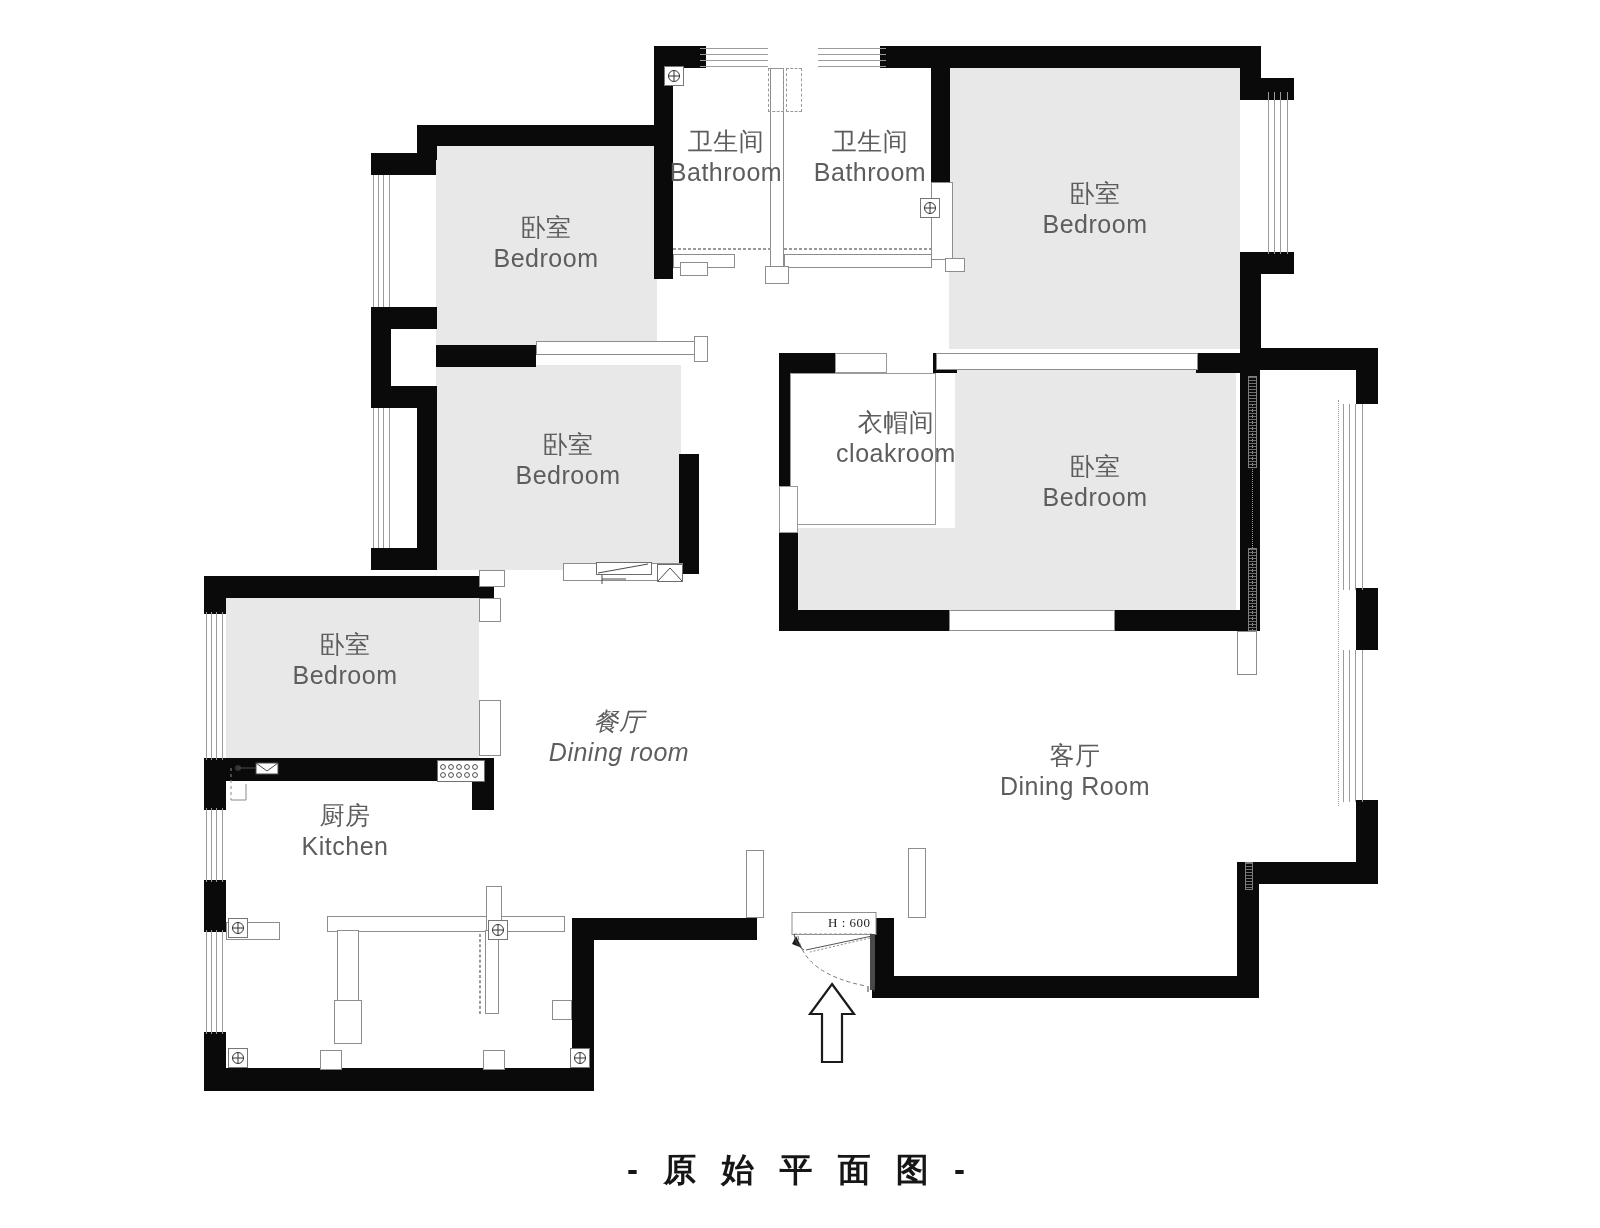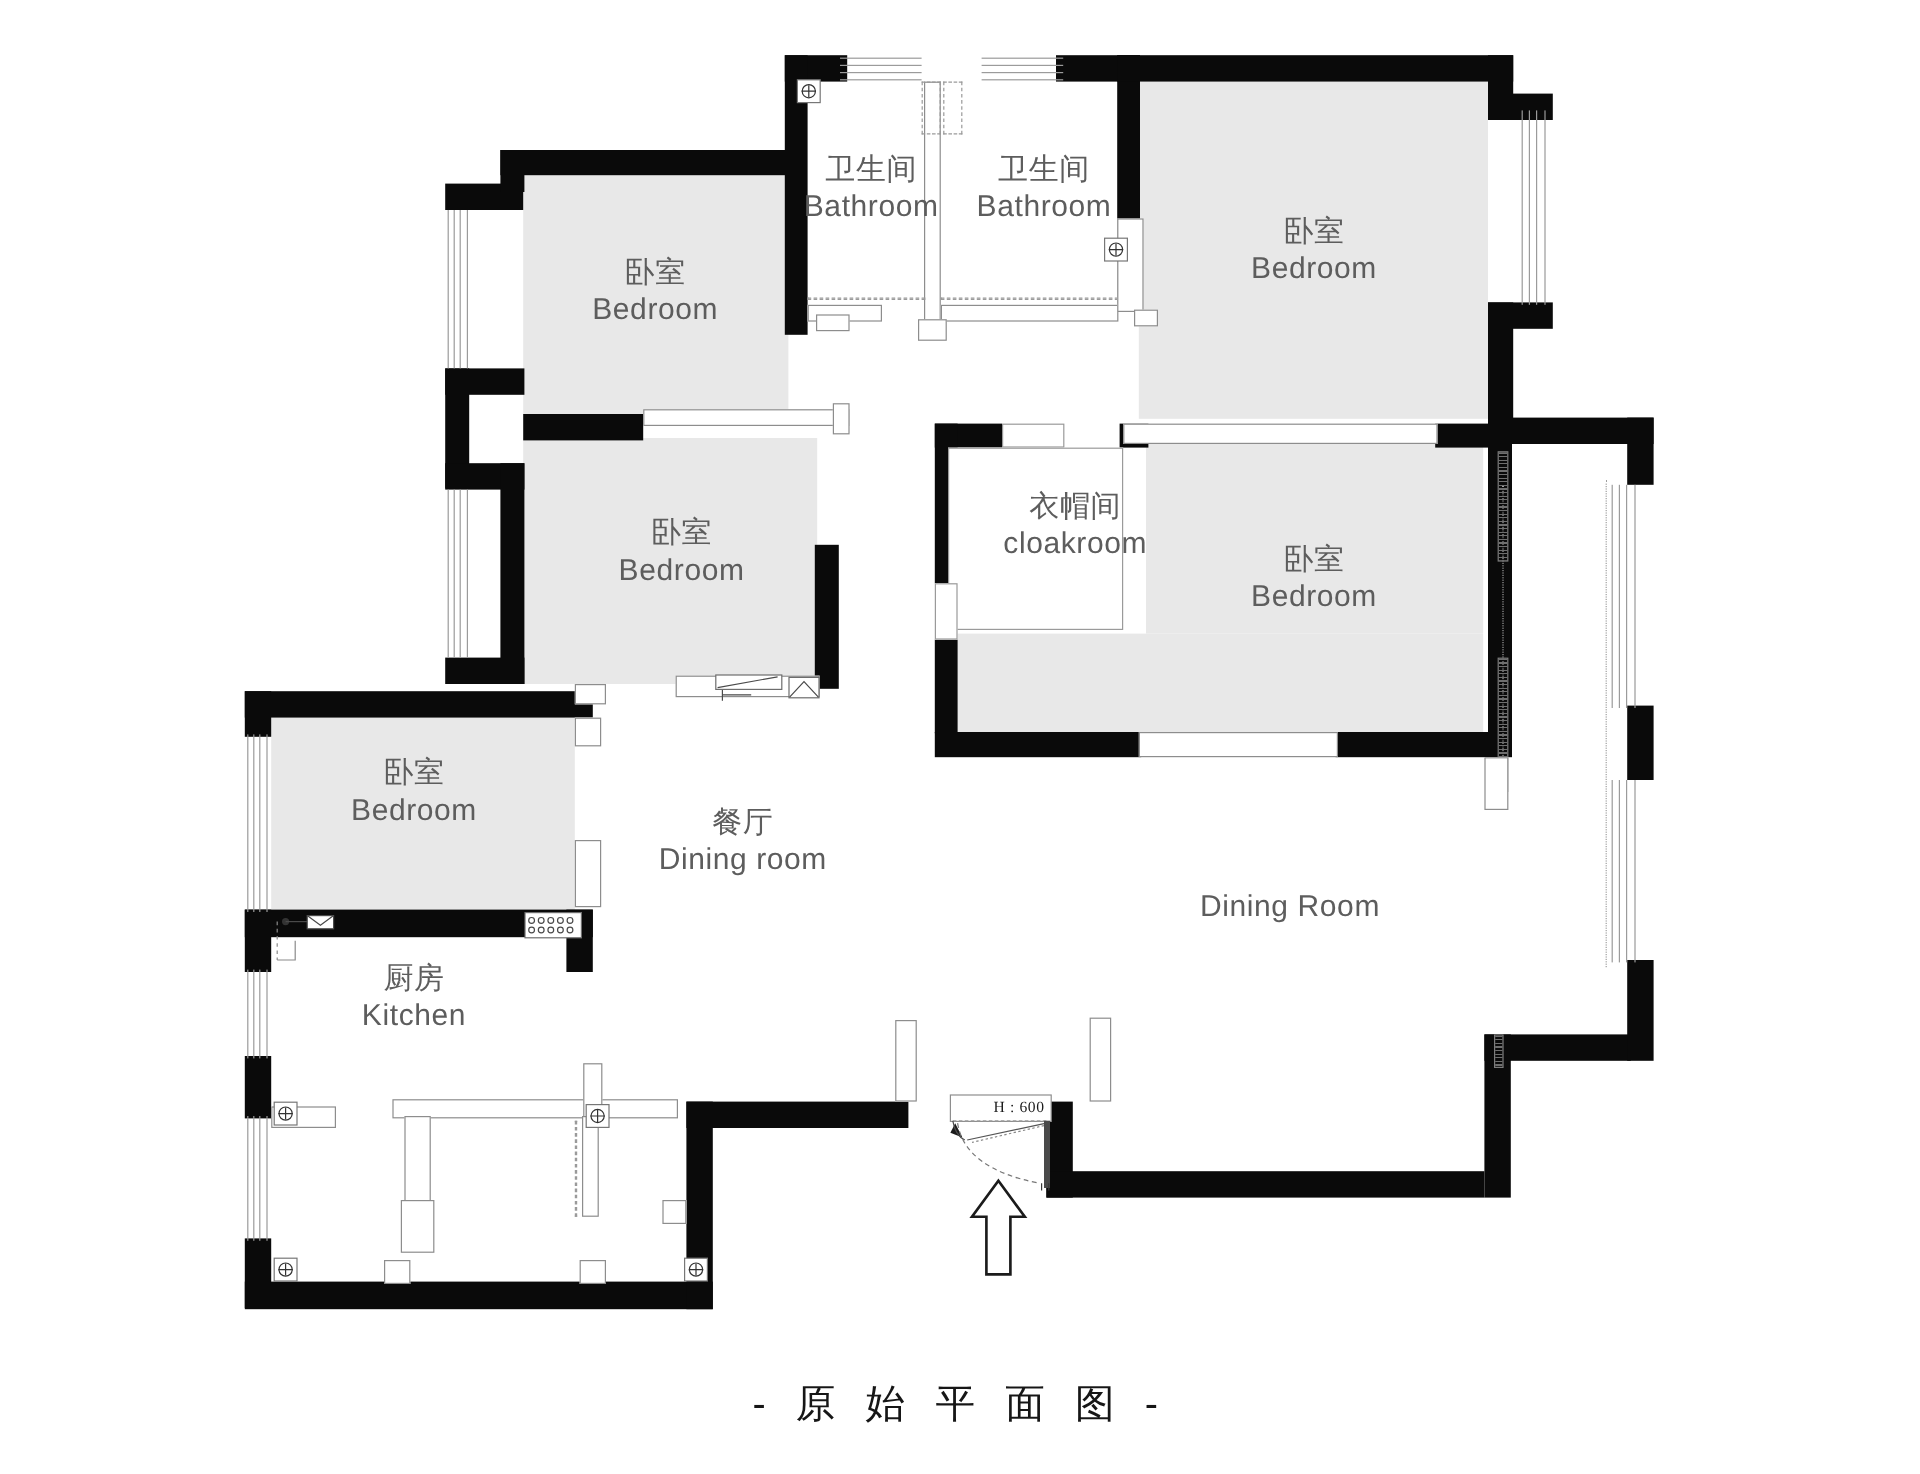--- a/index.html
+++ b/index.html
@@ -32,21 +32,21 @@
 
   
   .dot-v{position:absolute;width:0;border-left:1px dotted #9e9e9e;}
 
   
   .fix{position:absolute;}
   .fix svg{display:block;overflow:visible;}
 
   
   #plan-title{position:absolute;left:0;right:0;top:1148px;text-align:center;
-     color:#161616;font-size:33px;letter-spacing:8px;font-weight:400;}
+     color:#161616;font-size:33px;letter-spacing:8px;font-weight:700;}
 
   .door-tag{position:absolute;font-size:13px;color:#1b1b1b;letter-spacing:.5px;
       font-family:"Liberation Serif",serif;}
 </style>
 </head>
 <body>
 
 <div id="stage">
 
   <div class="room" style="left:436px;top:145px;width:221px;height:205px;"></div>
@@ -361,26 +361,27 @@
     <span class="cn">卧室</span>
     <span class="en">Bedroom</span>
   </div>
 
   <div class="label" style="left:756px;top:407px;width:280px;">
     <span class="cn">衣帽间</span>
     <span class="en">cloakroom</span>
   </div>
 
 
-  <div class="label" style="left:479px;top:670px;width:280px;">
+  <div class="label" style="left:479px;top:706px;width:280px;font-style:italic;">
     <span class="cn">餐厅</span>
     <span class="en">Dining room</span>
   </div>
 
   <div class="label" style="left:935px;top:740px;width:280px;">
+    <span class="cn">客厅</span>
     <span class="en">Dining Room</span>
   </div>
 
   <div class="label" style="left:205px;top:800px;width:280px;">
     <span class="cn">厨房</span>
     <span class="en">Kitchen</span>
   </div>
 
   <div id="plan-title">- 原 始 平 面 图 -</div>
 

